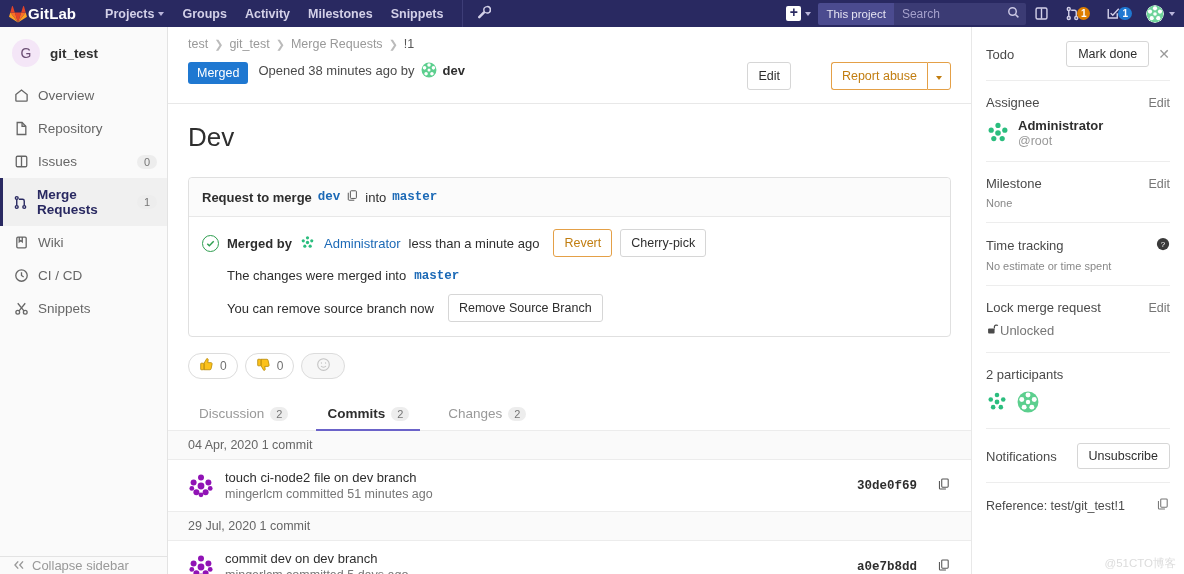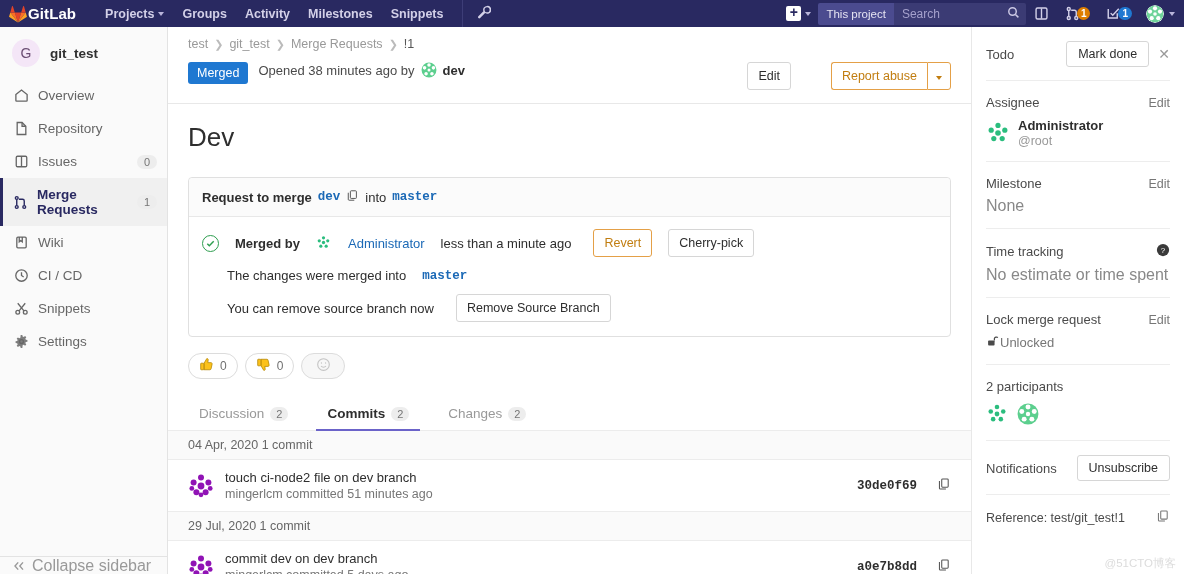--- a/index.html
+++ b/index.html
@@ -86,21 +86,21 @@
     content: ""; position: absolute; left: 0; top: 0; bottom: 0; width: 3px; background: #292961;
   }
   .count-pill {
     margin-left: auto; background: #ededed; color: #767676; font-size: 11px;
     border-radius: 9px; padding: 1px 7px; font-weight: 400;
   }
   .collapse-bar {
     position: absolute; bottom: 0; left: 0; width: 167px; height: 18px;
     border-top: 1px solid #e3e3e3; background: #fafafa;
     display: flex; align-items: center; gap: 7px; padding-left: 13px;
-    color: #999; font-size: 16px; overflow: hidden;
+    color: #999; font-size: 13px; overflow: hidden;
   }
 
   
   .main {
     position: absolute; top: 27px; left: 168px; width: 803px; height: 547px;
     background: #fff; overflow: hidden;
   }
   .breadcrumb {
     display: flex; align-items: center; gap: 6px; padding: 10px 20px 9px 20px;
     font-size: 12.5px; color: #999;
@@ -137,21 +137,21 @@
     margin: 8px 20px 0 20px; border: 1px solid #e0e0e0; border-radius: 4px; background: #fff;
   }
   .widget-head {
     padding: 11px 13px; border-bottom: 1px solid #e8e8e8; background: #fbfbfb;
     font-size: 13px; font-weight: 700; color: #2e2e2e;
     display: flex; align-items: center; gap: 6px; border-radius: 4px 4px 0 0;
   }
   .mono { font-family: "Liberation Mono", monospace; font-size: 12.5px; }
   .brlink { color: #1b69b6; }
   .widget-body { padding: 12px 13px 14px 13px; }
-  .wb-row { display: flex; align-items: center; gap: 16px; margin-bottom: 11px; font-size: 13px; }
+  .wb-row { display: flex; align-items: center; gap: 8px; margin-bottom: 11px; font-size: 13px; }
   .wb-row:last-child { margin-bottom: 0; }
   .check-circle {
     width: 17px; height: 17px; border-radius: 50%; border: 1.5px solid #2e9e4f;
     display: flex; align-items: center; justify-content: center; flex: none;
   }
   .check-circle svg { display: block; }
   .wb-indent { padding-left: 25px; }
   .link-a { color: #1b69b6; text-decoration: none; }
 
   .awards { display: flex; gap: 7px; padding: 16px 20px 0 20px; }
@@ -195,21 +195,21 @@
 
   
   .rsidebar {
     position: absolute; top: 27px; left: 971px; width: 213px; height: 547px;
     background: #fff; border-left: 1px solid #e8e8e8; padding: 0 14px; overflow: hidden;
   }
   .rs-block { padding: 14px 0 13px 0; border-bottom: 1px solid #ededed; }
   .rs-row { display: flex; align-items: center; }
   .rs-label { font-size: 13px; color: #4a4a4a; }
   .rs-edit { margin-left: auto; font-size: 12.5px; color: #767676; cursor: pointer; }
-  .rs-sub { font-size: 16px; color: #888; margin-top: 6px; }
+  .rs-sub { font-size: 11px; color: #888; margin-top: 6px; }
   .rs-user { display: flex; align-items: center; gap: 8px; margin-top: 8px; }
   .rs-user-name { font-size: 13px; font-weight: 700; color: #2e2e2e; }
   .rs-user-handle { font-size: 12.5px; color: #999; margin-top: 1px; }
   .avatar-md { width: 24px; height: 24px; border-radius: 50%; display: block; flex: none; }
   .btn-sm {
     font-size: 12.5px; border: 1px solid #d6d6d6; background: #fff; color: #2e2e2e;
     padding: 5px 11px; border-radius: 3px; cursor: pointer; font-family: inherit;
   }
   .todo-row { display: flex; align-items: center; }
   .todo-actions { margin-left: auto; display: flex; align-items: center; gap: 9px; }
@@ -395,29 +395,20 @@
       <span class="ico">
         <svg width="15" height="15" viewBox="0 0 16 16" fill="none" stroke="currentColor" stroke-width="1.4">
           <circle cx="4" cy="12" r="2"></circle>
             <circle cx="12" cy="12" r="2"></circle>
           <path d="M5.4 10.6 12 2.4M10.6 10.6 4 2.4"></path>
         </svg>
       </span>
       <span>Snippets</span>
     </div>
 
-    <div class="nav-item">
-      <span class="ico">
-        <svg width="15" height="15" viewBox="0 0 16 16" fill="currentColor">
-          <path d="M8 5.2A2.8 2.8 0 1 0 8 10.8 2.8 2.8 0 0 0 8 5.2zm0 1.5a1.3 1.3 0 1 1 0 2.6 1.3 1.3 0 0 1 0-2.6z"></path>
-          <path d="M7.1 1h1.8l.3 1.7 1.2.5 1.4-1 1.3 1.3-1 1.4.5 1.2 1.7.3v1.8l-1.7.3-.5 1.2 1 1.4-1.3 1.3-1.4-1-1.2.5L8.9 15H7.1l-.3-1.7-1.2-.5-1.4 1-1.3-1.3 1-1.4-.5-1.2L1.7 9.6V7.8l1.7-.3.5-1.2-1-1.4 1.3-1.3 1.4 1 1.2-.5z" opacity=".85"></path>
-        </svg>
-      </span>
-      <span>Settings</span>
-    </div>
 
     <div class="collapse-bar">
       <span>
         <svg width="12" height="10" viewBox="0 0 12 10" fill="none" stroke="currentColor" stroke-width="1.4">
           <path d="M5.2 1.4 2 5l3.2 3.6M10 1.4 6.8 5 10 8.6"></path>
         </svg>
       </span>
       <span>Collapse sidebar</span>
     </div>
   </div>

